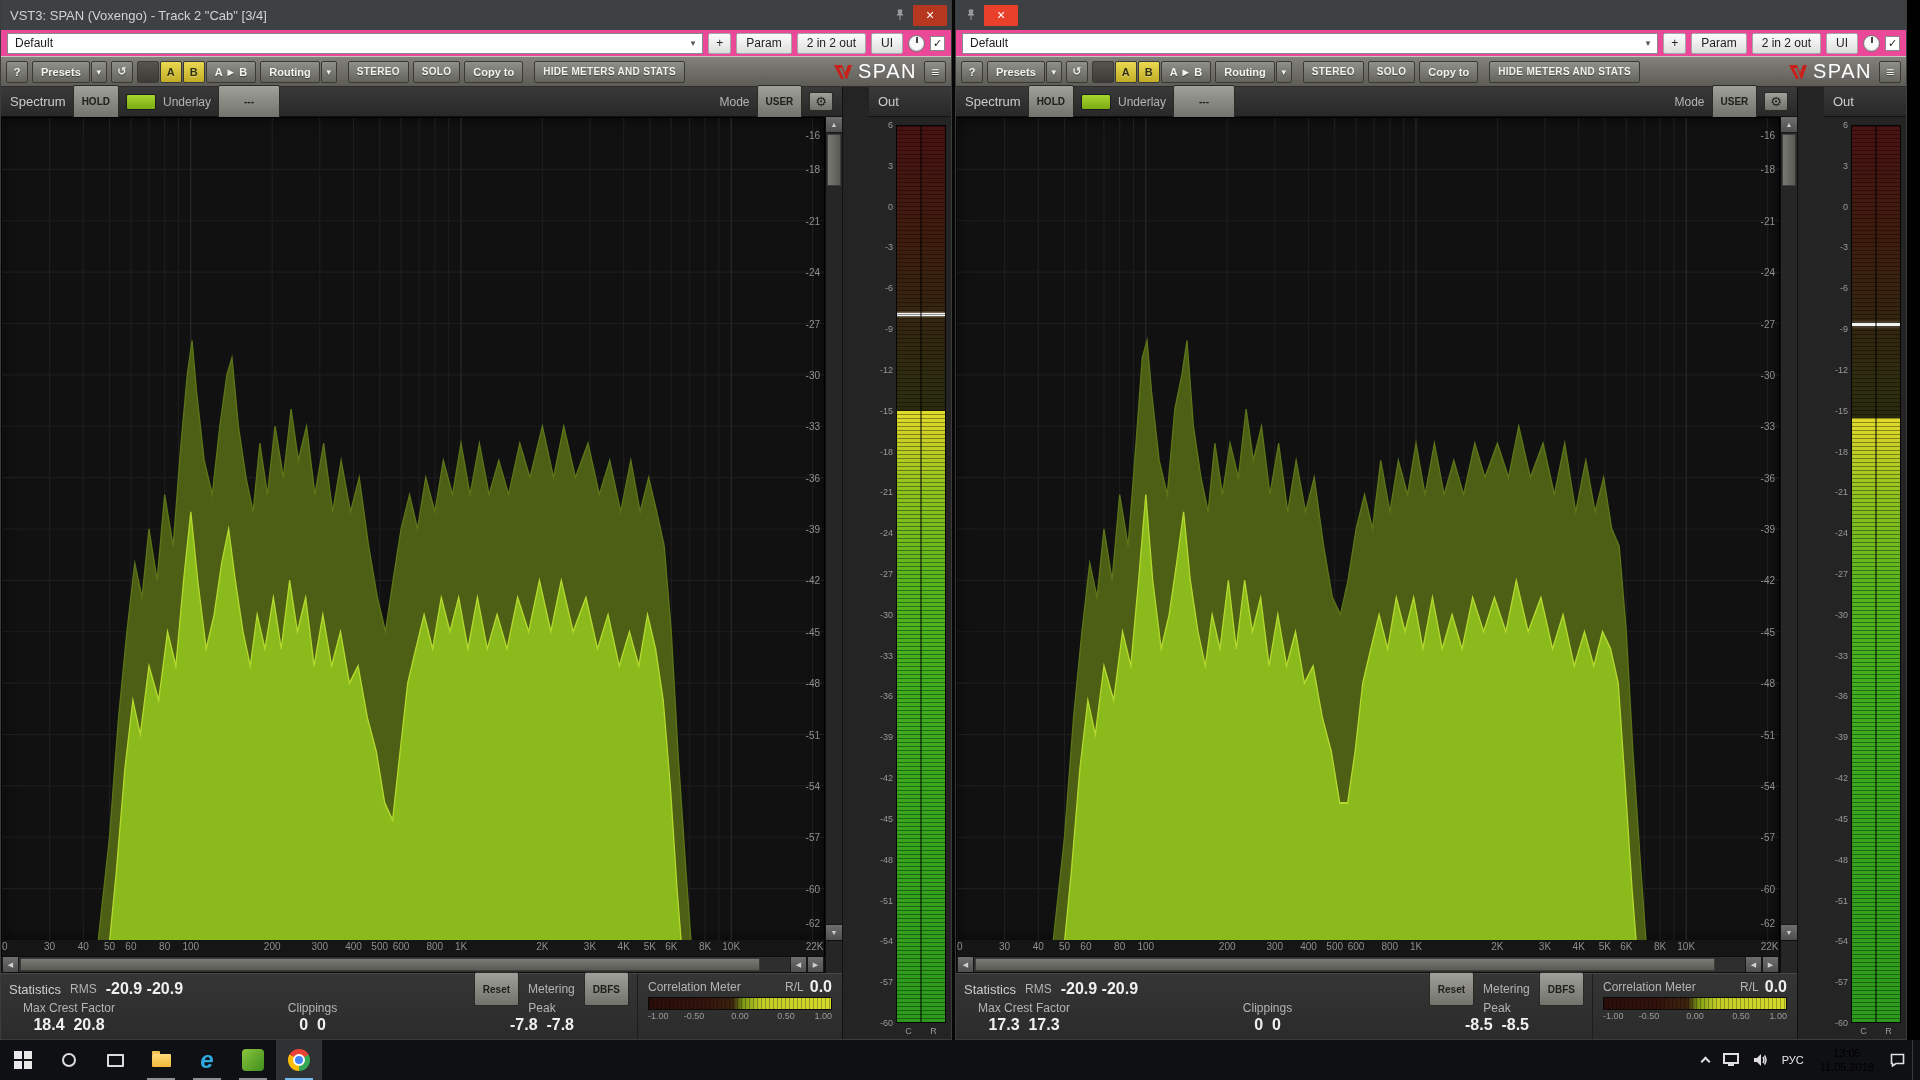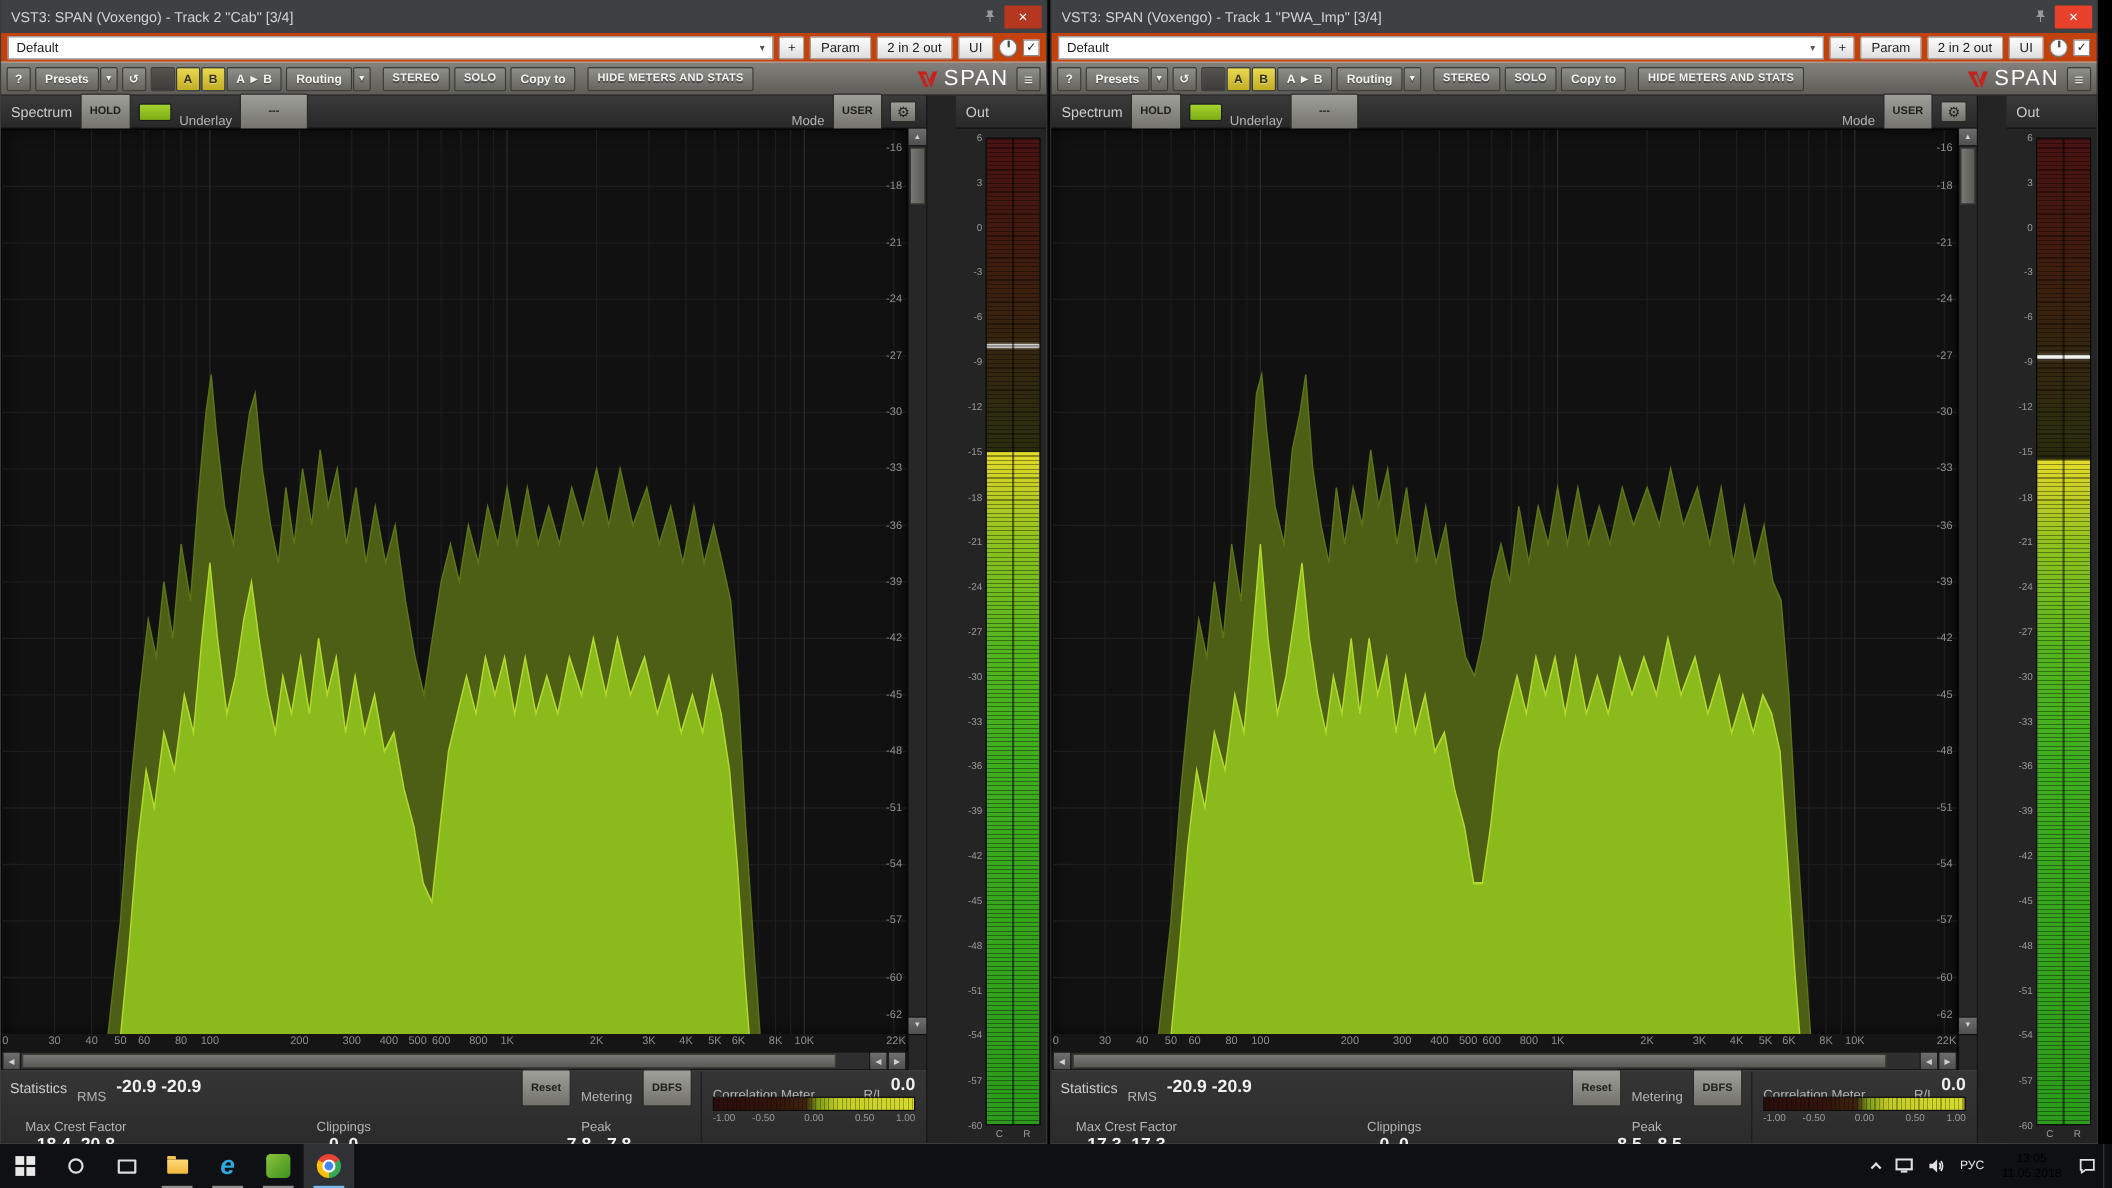--- a/index.html
+++ b/index.html
@@ -10,21 +10,21 @@
 .win{flex:0 0 952px;height:1040px;display:flex;flex-direction:column;background:#2a2a2a;border:1px solid #3c3c3c;border-top:none;}
 
 
 .titlebar{height:30px;background:#3e4144;display:flex;align-items:center;gap:7px;padding-left:9px;flex:0 0 auto;}
 .title{flex:1;font-size:13px;color:#d2d2d2;white-space:nowrap;overflow:hidden;}
 .pin{display:flex;align-items:center;opacity:.75;}
 .close-btn{width:34px;height:21px;margin-right:4px;background:#b5371f;display:flex;align-items:center;justify-content:center;color:#fff;font-size:14px;border-radius:1px;}
 .win:nth-child(2) .close-btn{background:#e8402a;}
 
 
-.hostbar{height:27px;background:#c2410c;display:flex;align-items:center;gap:5px;padding:0 6px;border-bottom:1px solid #c6c6c6;flex:0 0 auto;}
+.hostbar{height:27px;background:#ec4899;display:flex;align-items:center;gap:5px;padding:0 6px;border-bottom:1px solid #c6c6c6;flex:0 0 auto;}
 .combo{flex:1;height:21px;background:#fff;border:1px solid #8a8a8a;display:flex;align-items:center;padding:0 2px 0 7px;font-size:12px;color:#1a1a1a;}
 .combo-caret{margin-left:auto;color:#555;font-size:9px;padding:0 5px;}
 .host-btn{height:21px;padding:0 9px;background:linear-gradient(#fdfdfd,#dedede);border:1px solid #a6a6a6;font-size:12px;color:#222;border-radius:2px;}
 .host-btn.sq{padding:0 7px;}
 .wet-knob{width:17px;height:17px;border-radius:50%;background:radial-gradient(circle at 50% 45%,#fafafa 55%,#9a9a9a 100%);border:1px solid #777;position:relative;display:inline-block;}
 .wet-knob::after{content:"";position:absolute;left:50%;top:1px;width:2px;height:6px;background:#444;transform:translateX(-50%);}
 .host-check{width:15px;height:15px;background:#fff;border:1px solid #8a8a8a;font-size:11px;line-height:13px;text-align:center;color:#222;display:inline-block;}
 
 
 .toolbar{height:30px;background:linear-gradient(#82817c,#5d5c57);display:flex;align-items:center;gap:4px;padding:0 5px;border-bottom:1px solid #2c2c2c;flex:0 0 auto;}
@@ -40,21 +40,21 @@
 .logo-text{color:#fff;font-size:20px;font-weight:400;letter-spacing:1.5px;}
 .menu{font-size:14px;}
 
 
 .body{flex:1;display:flex;min-height:0;background:#242424;gap:26px;}
 .main-col{flex:1;display:flex;flex-direction:column;min-width:0;border-right:1px solid #111;}
 .specbar,.out-header{height:30px;background:linear-gradient(#3a3a3a,#282828);border-bottom:1px solid #121212;display:flex;align-items:center;flex:0 0 auto;}
 .specbar{gap:7px;padding:0 9px;}
 .out-header{padding:0 9px;}
 .sec-label{font-size:13px;color:#cccccc;}
-.lbl{font-size:12px;color:#b4b4b4;white-space:nowrap;margin-top:16px;}
+.lbl{font-size:12px;color:#b4b4b4;white-space:nowrap;}
 .spec-btn{height:19px;padding:16px 8px;background:linear-gradient(#a0a09b,#72716c);border:1px solid #2b2b26;border-radius:2px;color:#21211c;font-size:10px;font-weight:700;display:inline-flex;align-items:center;justify-content:center;}
 .spec-btn.wide{min-width:62px;}
 .spec-btn.gear{font-size:13px;padding:0 5px;}
 .swatch{width:30px;height:16px;background:linear-gradient(#a5d42e,#7cab14);border:1px solid #1c1c1c;border-radius:2px;}
 .spacer{flex:1;}
 
 
 .graph-zone{flex:1;display:flex;min-height:0;}
 .graph-stack{flex:1;display:flex;flex-direction:column;min-width:0;}
 .graph{flex:1;position:relative;background:#111;overflow:hidden;border:1px solid #000;border-bottom:none;box-shadow:inset 0 0 14px rgba(0,0,0,.65);}
@@ -394,21 +394,20 @@
       </div>
       <div class="meter-ch">
             <span>C</span>
             <span>R</span>
           </div>
     </div>
   </div>
 </section>
     <section class="win">
   <header class="titlebar">
-    <span class="title">VST3: SPAN (Voxengo) - Track 1 "PWA_Imp" [3/4]</span>
     <span class="pin">
       <svg viewBox="0 0 12 12" width="12" height="12">
             <path d="M4 1 L8 1 L7.3 4.2 L9 6 L3 6 L4.7 4.2 Z M6 6 L6 11" fill="#b9b9b9" stroke="#b9b9b9" stroke-width="1"></path>
           </svg>
     </span>
     <button class="close-btn">
           <span>×</span>
         </button>
   </header>
 

